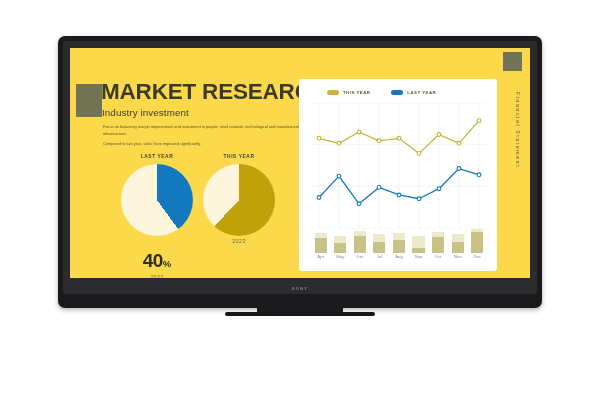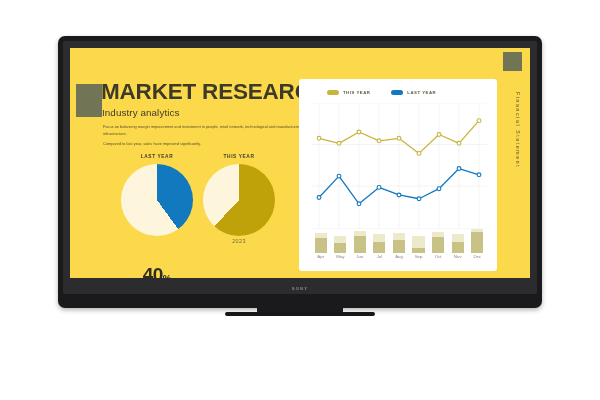--- a/index.html
+++ b/index.html
@@ -99,21 +99,21 @@
     width: 72px; height: 72px; border-radius: 50%;
     margin: 0 auto;
   }
   #pie-last-year {
     background: conic-gradient(from 0deg, #1279be 0deg 144deg, #fdf6dc 144deg 360deg);
   }
   #pie-this-year {
     background: conic-gradient(from 0deg, #bfa20a 0deg 223deg, #fdf6dc 223deg 360deg);
   }
   .pct-row {
-    width: 78px; text-align: center; margin-top: 28px;
+    width: 78px; text-align: center; margin-top: 14px;
     color: #2f2d1e;
   }
   .pct-num { font-size: 19px; font-weight: bold; letter-spacing: -0.5px; }
   .pct-sign { font-size: 9.5px; font-weight: bold; }
   .pct-year {
     width: 78px; text-align: center; margin-top: 2px;
     font-size: 5.4px; color: #6d6949; letter-spacing: .4px;
   }
 
   
@@ -175,21 +175,21 @@
 <div id="monitor-frame">
   <div id="monitor-inner-bezel">
 
     <div id="screen">
       <div id="slide">
 
         <div class="deco-block" id="deco-left"></div>
         <div class="deco-block" id="deco-right-top"></div>
 
         <div id="headline">MARKET RESEARCH</div>
-        <div id="subhead">Industry analytics</div>
+        <div id="subhead">Industry investment</div>
         <div id="body-para-1">Focus on balancing margin improvement and investment in people, retail network, technological and manufacturing infrastructure.</div>
         <div id="body-para-2">Compared to last year, sales have improved significantly.</div>
 
         <div class="pie-group" id="pie-group-left">
           <div class="pie-caption">LAST YEAR</div>
           <div class="pie" id="pie-last-year" style="background: conic-gradient(rgb(18, 121, 190) 0deg, rgb(18, 121, 190) 144deg, rgb(253, 246, 220) 144deg, rgb(253, 246, 220) 360deg);"></div>
           <div class="pct-row">
             <span class="pct-num">40</span><span class="pct-sign">%</span>
           </div>
           <div class="pct-year">2022</div>

